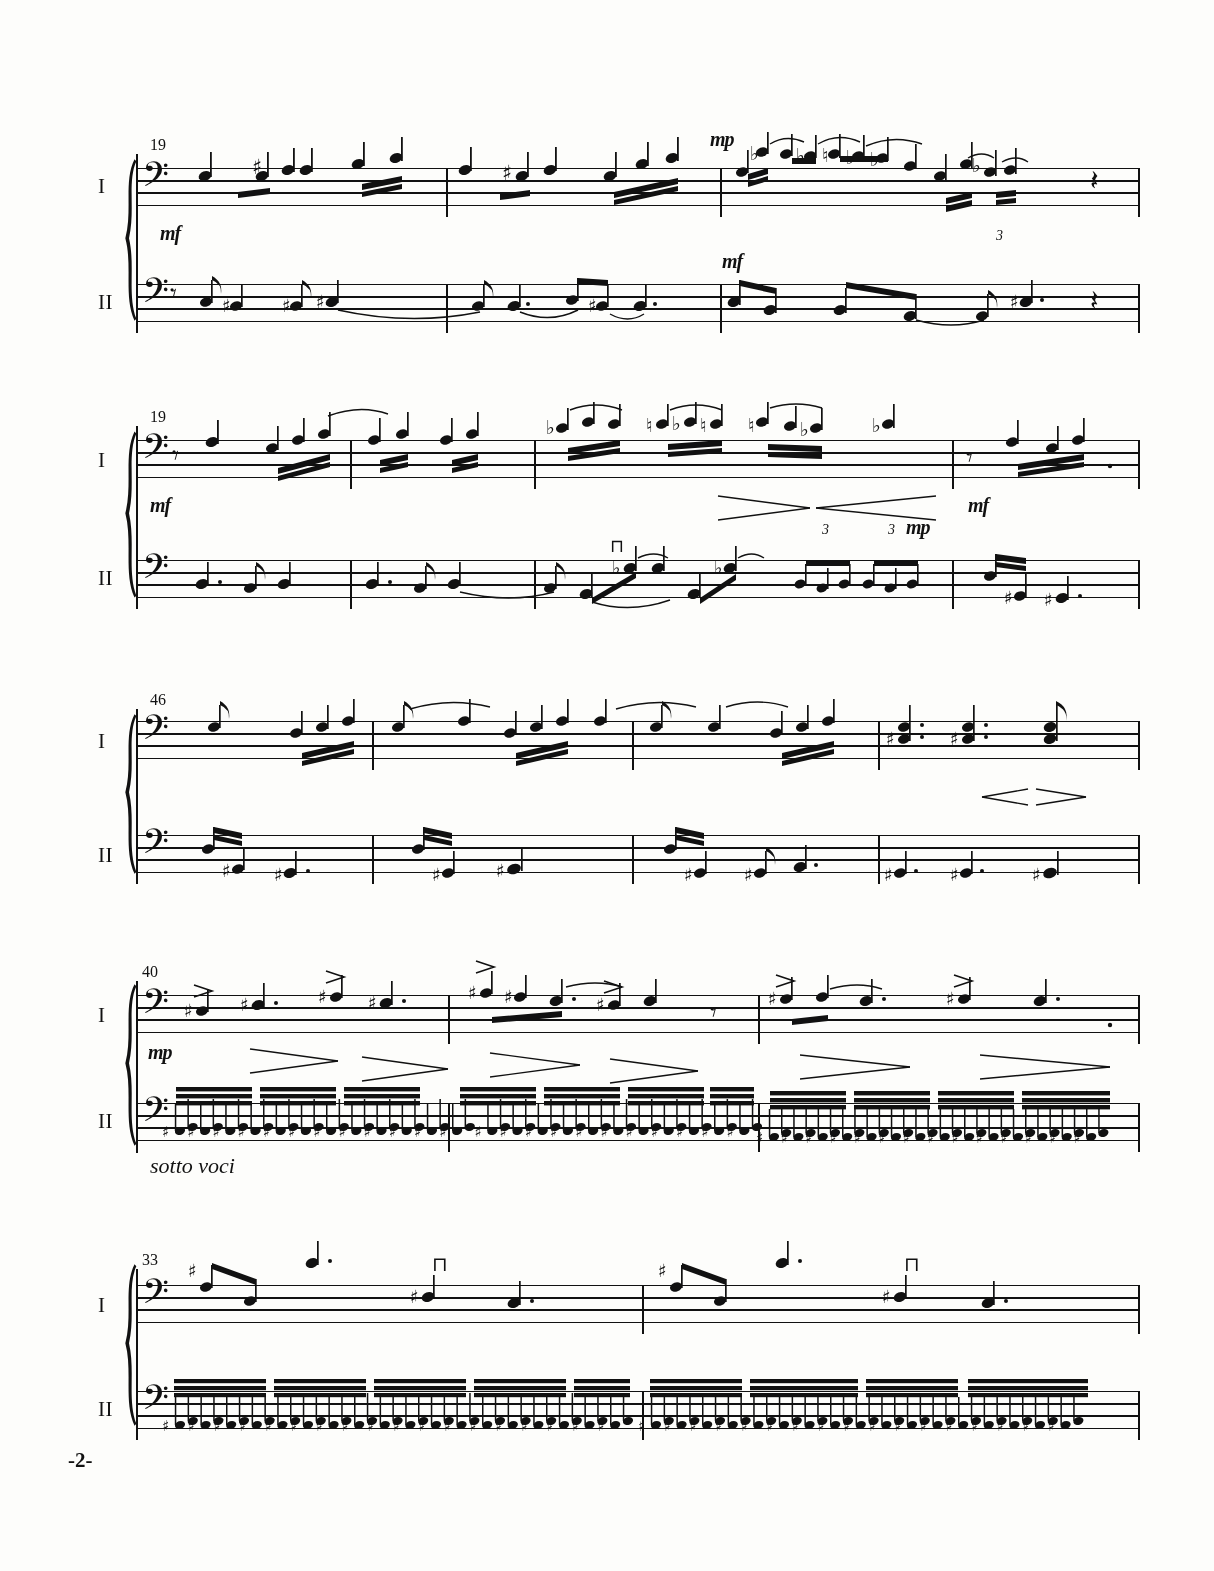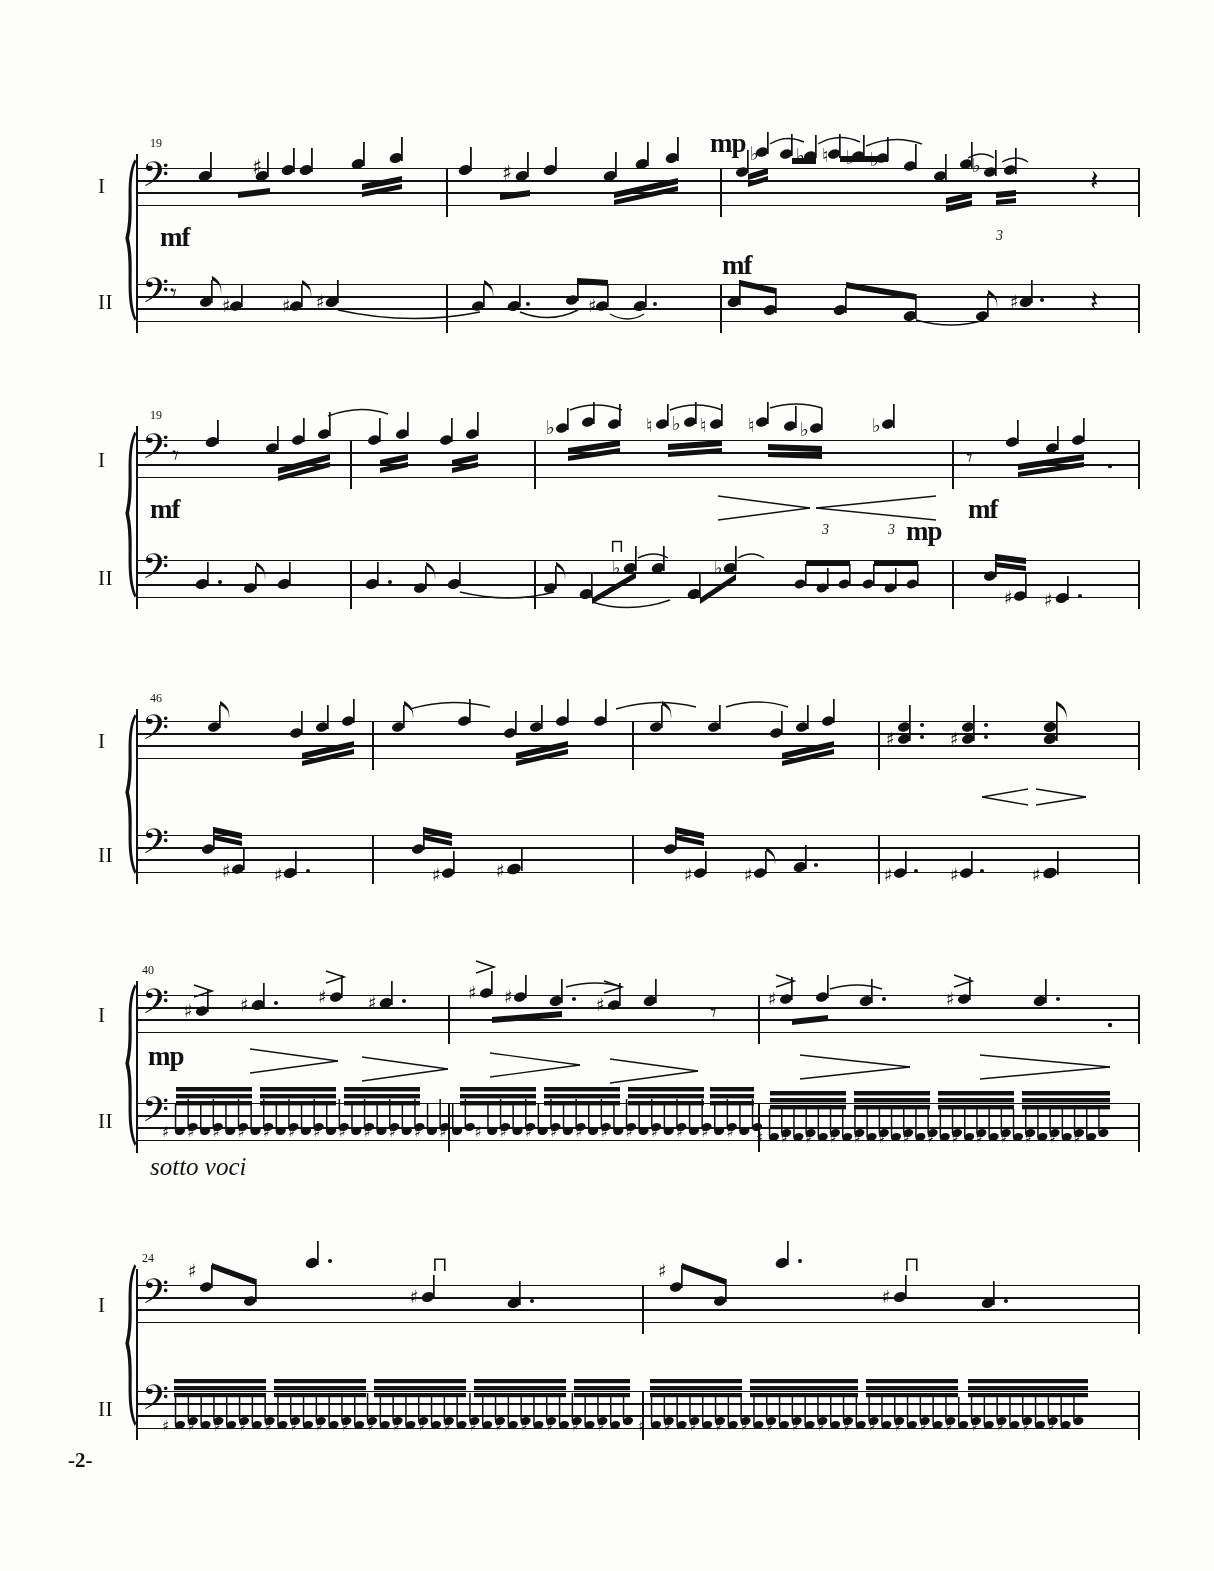--- a/index.html
+++ b/index.html
@@ -81,35 +81,36 @@
 
   .clef {
     position: absolute;
     font-size: 42px;
     line-height: 1;
     font-family: "DejaVu Sans", sans-serif;
   }
   .measnum {
     position: absolute;
     font-family: "Liberation Serif", serif;
-    font-size: 12px;
+    font-size: 16px;
     font-weight: normal;
   }
   .dyn {
-    position: absolute;
-    font-family: "Liberation Serif", serif;
-    font-weight: bold;
-    font-size: 27px;
-    letter-spacing: -1px;
-  }
-  .expr {
     position: absolute;
     font-family: "Liberation Serif", serif;
     font-style: italic;
-    font-size: 25px;
+    font-weight: bold;
+    font-size: 20px;
+    letter-spacing: -1px;
+  }
+  .expr {
+    position: absolute;
+    font-family: "Liberation Serif", serif;
+    font-style: italic;
+    font-size: 22px;
   }
   .tuplet {
     position: absolute;
     font-family: "Liberation Serif", serif;
     font-style: italic;
     font-size: 14px;
   }
   .pagenum {
     position: absolute;
     left: 68px;
@@ -963,21 +964,21 @@
 
   <div class="system" style="top:1255px;height:190px;">
     <svg class="brace" width="24" height="180" viewBox="0 0 24 180">
       <path class="ink" d="M18 2 C6 26, 16 58, 8 88 C16 118, 6 152, 18 178 L20 176 C10 150, 19 118, 12 88 C19 58, 10 26, 20 4 Z"></path>
     </svg>
     <div class="sysbar" style="top:14px;height:170px;"></div>
 
     <div class="staff-label" style="top:38px;">I</div>
     <div class="staff-label" style="top:142px;">II</div>
 
-    <div class="measnum" style="left:32px;top:-4px;">24</div>
+    <div class="measnum" style="left:32px;top:-4px;">33</div>
 
     <div class="staff endbar" style="top:30px;"></div>
     <div class="staff endbar" style="top:136px;"></div>
 
     <div class="clef" style="left:32px;top:20px;">𝄢</div>
     <div class="clef" style="left:32px;top:126px;">𝄢</div>
 
     <div class="barline" style="left:532px;top:30px;height:49px;"></div>
     <div class="barline" style="left:532px;top:136px;height:49px;"></div>
 

